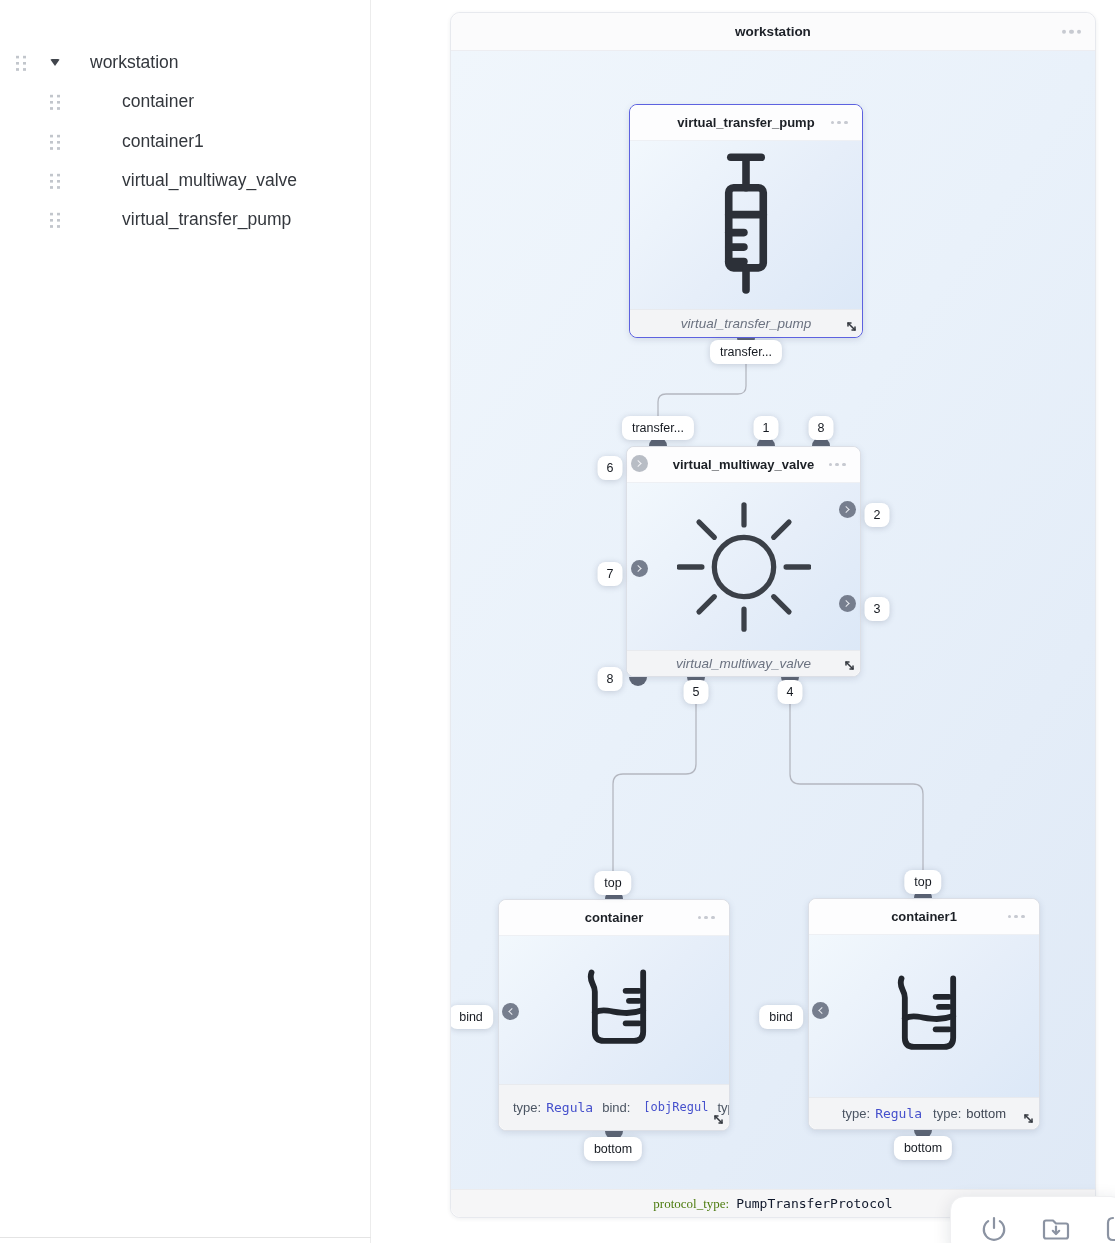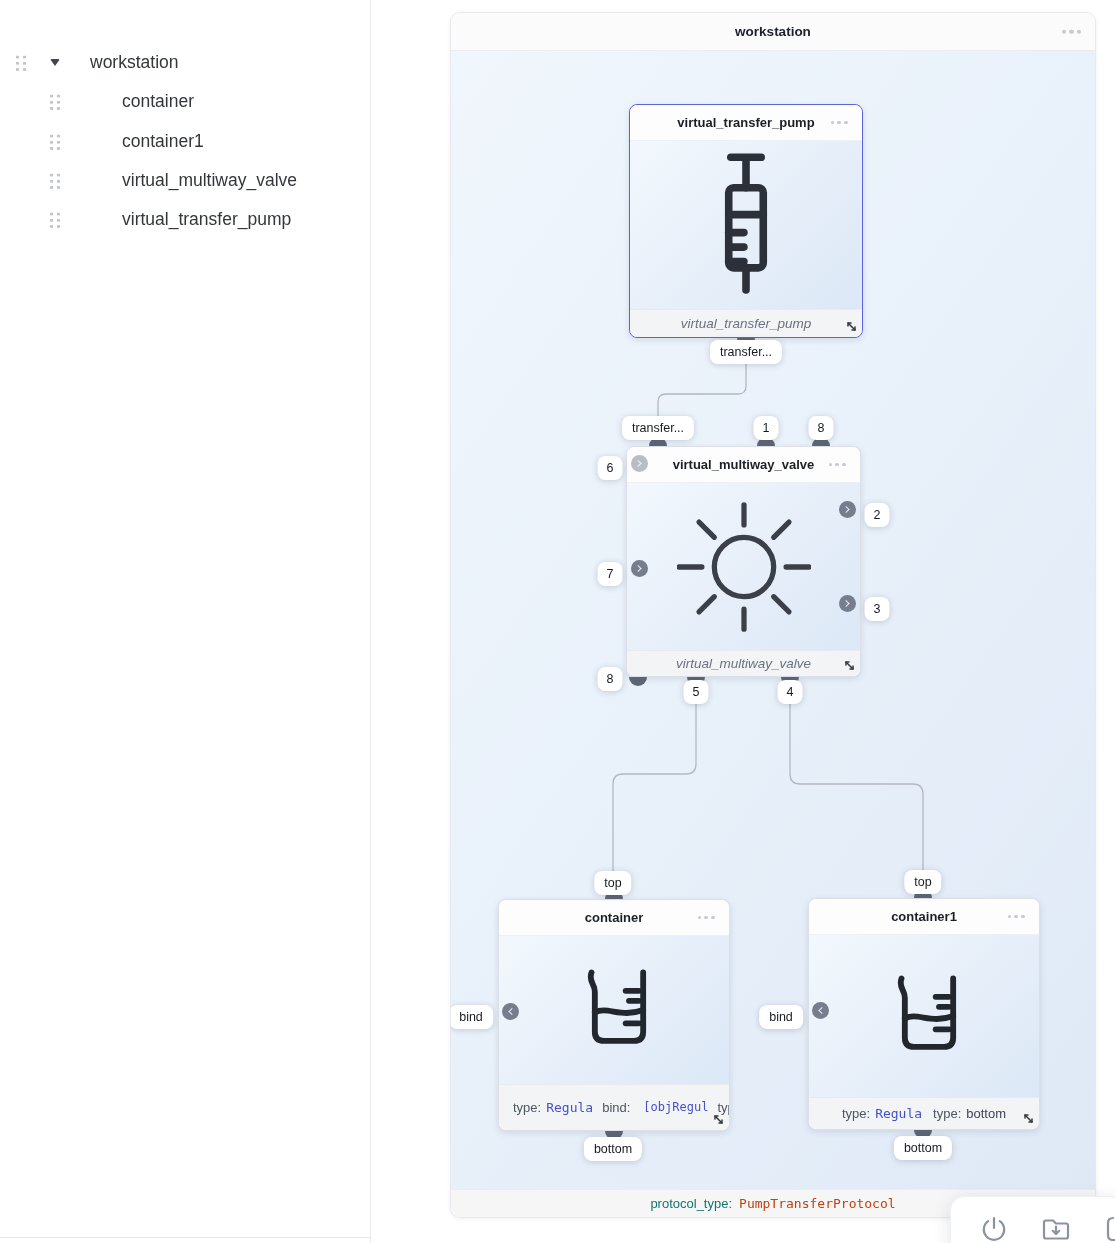--- a/index.html
+++ b/index.html
@@ -24,22 +24,22 @@
   .card-header { position:relative; height:38px; background:#fbfbfc;
     border-bottom:1px solid #ededf1; border-radius:10px 10px 0 0;
     display:flex; align-items:center; justify-content:center; }
   .card-title { font-size:13.5px; font-weight:bold; color:#1d2128; }
   .dots { position:absolute; right:14px; top:50%; transform:translateY(-50%);
     display:flex; gap:3px; cursor:pointer; }
   .dots i { width:4.5px; height:4.5px; border-radius:50%; background:#c7cad1; }
   .card-footer { position:absolute; left:0; bottom:0; width:100%; height:28px;
     background:#f6f6f7; border-top:1px solid #ececee; border-radius:0 0 10px 10px;
     display:flex; align-items:center; justify-content:center; gap:7px; }
-  .cf-label { font-size:13px; color:#0f766e; }
-  .cf-value { font-size:13px; font-family:"DejaVu Sans Mono", monospace; color:#c2410c; }
+  .cf-label { font-size:13px; color:#4d7c0f;font-family:Liberation Serif, serif; }
+  .cf-value { font-size:13px; font-family:"DejaVu Sans Mono", monospace; color:#0f172a; }
 
   
   .canvas { position:absolute; left:0; top:38px; width:644px; height:1140px; overflow:hidden;
     background:linear-gradient(125deg,#f0f6fc 0%,#e9f1fa 45%,#dfe9f6 100%); }
   .edges { position:absolute; left:0; top:0; z-index:1; }
 
   
   .node { position:absolute; z-index:2; background:#fff; border:1px solid #dcdfe6;
     border-radius:8px; box-shadow:0 2px 6px rgba(80,95,125,.16);
     display:flex; flex-direction:column; }

